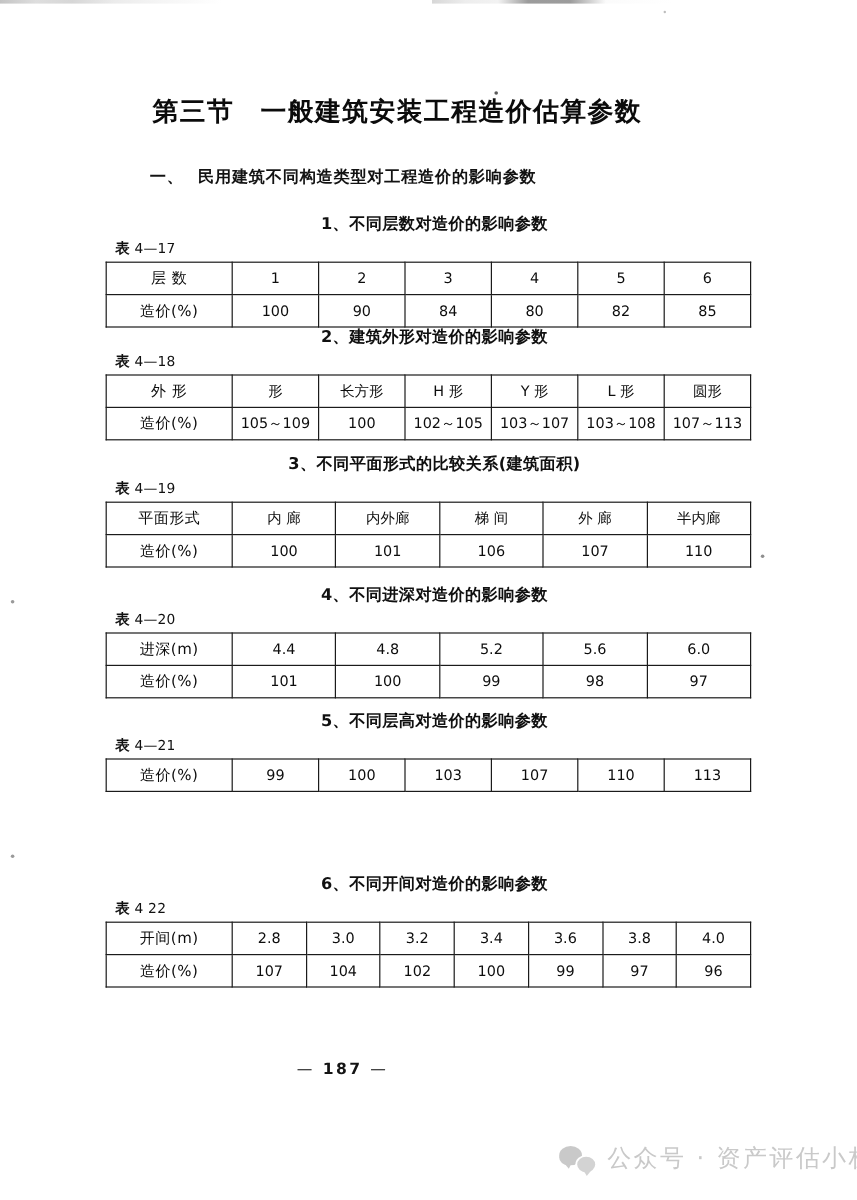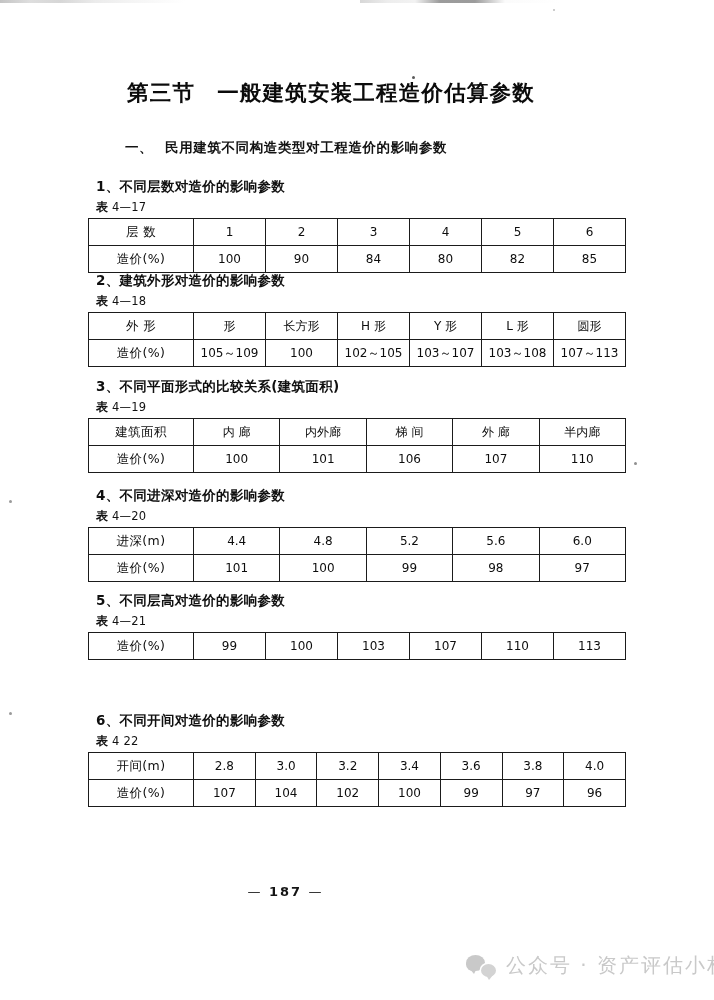--- a/index.html
+++ b/index.html
@@ -77,20 +77,21 @@
   
   .block { position: absolute; left: 88px; width: 540px; }
 
   .sub-title {
     font-size: 13.5px;
     font-weight: bold;
     letter-spacing: .3px;
     color: #101010;
     margin: 0 0 3px 8px;
     white-space: nowrap;
+    text-align: center;
   }
   .table-no {
     font-size: 11.5px;
     letter-spacing: .2px;
     color: #111111;
     margin: 0 0 2px 8px;
   }
   .table-no b { font-weight: bold; font-size: 12px; }
 
   
@@ -279,21 +280,21 @@
           <colgroup>
             <col style="width: 105px;">
             <col style="width: 86.4px;">
             <col style="width: 86.4px;">
             <col style="width: 86.4px;">
             <col style="width: 86.4px;">
             <col style="width: 86.4px;">
           </colgroup>
           <tbody>
             <tr>
-              <td class="rowhead">建筑面积</td>
+              <td class="rowhead">平面形式</td>
               <td class="colhead">内    廊</td>
               <td class="colhead">内外廊</td>
               <td class="colhead">梯    间</td>
               <td class="colhead">外    廊</td>
               <td class="colhead">半内廊</td>
             </tr>
             <tr>
               <td class="rowhead">造价(%)</td>
               <td>100</td>
               <td>101</td>
@@ -355,21 +356,21 @@
               <td>99</td>
               <td>100</td>
               <td>103</td>
               <td>107</td>
               <td>110</td>
               <td>113</td>
             </tr>
           </tbody>
         </table>
       </div>
-      <div class="block" style="top: 712px;">
+      <div class="block" style="top: 728px;">
         <div class="sub-title">6、不同开间对造价的影响参数</div>
         <div class="table-no"><b>表</b> <span>4  22</span></div>
         <table class="data">
           <colgroup>
             <col style="width: 105px;">
             <col style="width: 61.7143px;">
             <col style="width: 61.7143px;">
             <col style="width: 61.7143px;">
             <col style="width: 61.7143px;">
             <col style="width: 61.7143px;">

